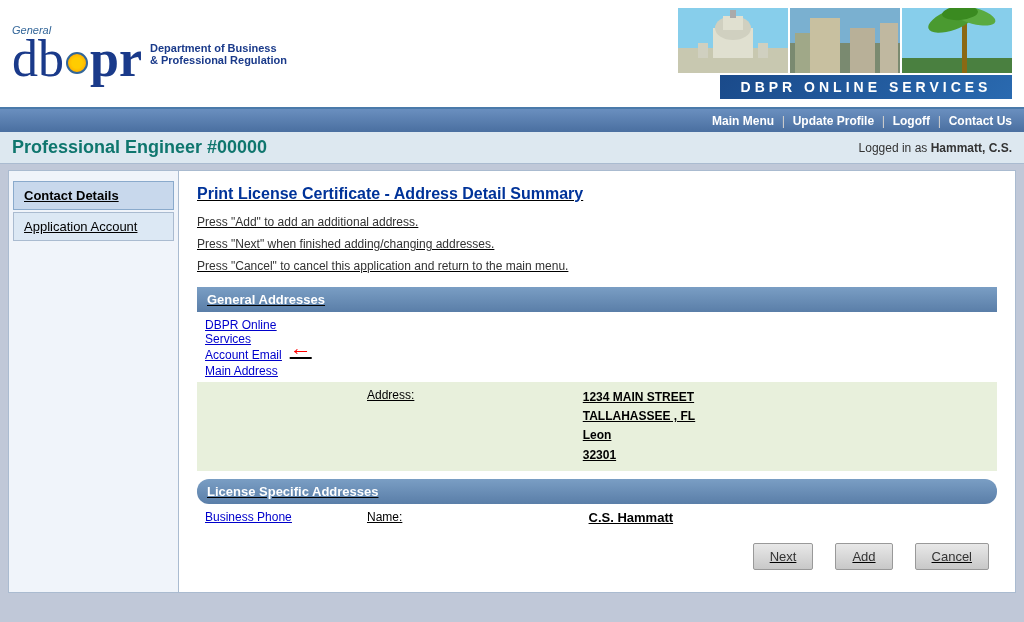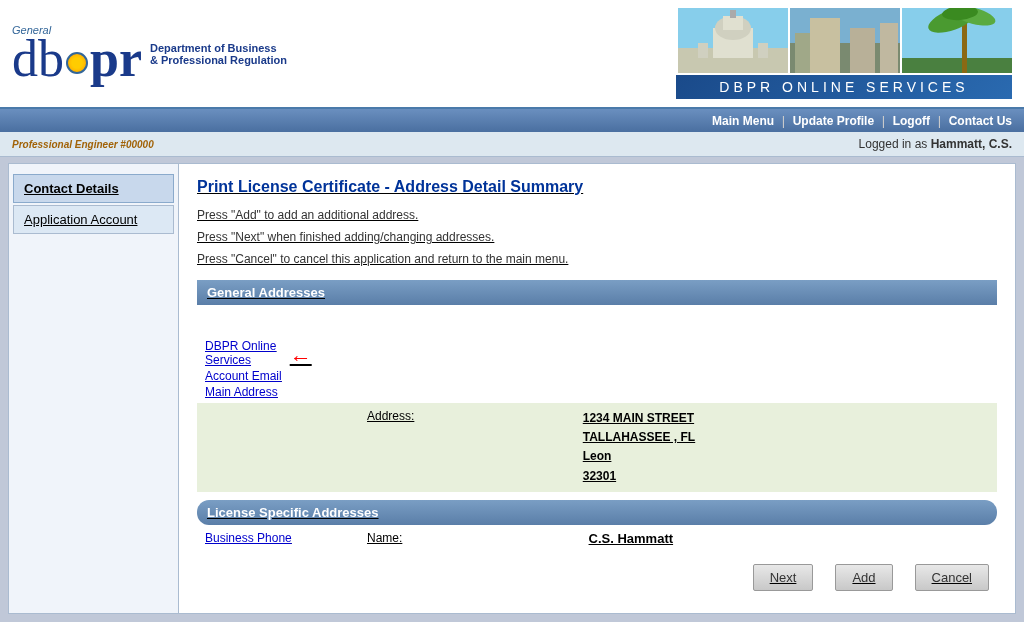--- a/index.html
+++ b/index.html
@@ -8,50 +8,50 @@
     
     .header { background: #fff; display: flex; align-items: center; justify-content: space-between; padding: 8px 12px; border-bottom: 2px solid #4a7aaa; }
     .logo-area { display: flex; align-items: center; gap: 8px; }
     .logo-circle { width: 22px; height: 22px; background: radial-gradient(circle, #ffcc00 40%, #ff9900 100%); border-radius: 50%; border: 2px solid #336699; display: inline-block; margin: 0 2px; position: relative; top: 4px; }
     .online-services-img { display: flex; flex-direction: column; align-items: flex-end; }
     .banner-photos { display: flex; gap: 2px; }
     .photo-block { width: 110px; height: 65px; overflow: hidden; position: relative; }
     .photo-block.capitol { background: linear-gradient(180deg, #87ceeb 0%, #5ba3d9 30%, #e8e8e8 50%, #c8c8c8 100%); }
     .photo-block.building { background: linear-gradient(180deg, #87ceeb 0%, #5ba3d9 20%, #a8b8a0 50%, #8aaa80 100%); }
     .photo-block.palm { background: linear-gradient(180deg, #6ab04c 0%, #87ceeb 40%, #4a9040 80%); }
-    .banner-title { background: linear-gradient(135deg, #1a4a8a, #2a6ab0); color: white; letter-spacing: 4px; font-size: 14px; font-weight: normal; padding: 4px 12px; text-align: center; width: 336px; margin-top: 2px; }
+    .banner-title { background: linear-gradient(135deg, #1a4a8a, #2a6ab0); color: white; letter-spacing: 4px; font-size: 14px; font-weight: bold; padding: 4px 12px; text-align: center; width: 292px; margin-top: 2px; }
 
     
     .nav-bar { background: linear-gradient(180deg, #6a8fbf, #4a6fa0); padding: 4px 12px; text-align: right; }
     .nav-bar a { color: white; text-decoration: none; font-size: 12px; font-weight: bold; }
     .nav-bar .sep { color: #ccc; margin: 0 4px; }
 
     
     .page-title-bar { background: #dde8f0; padding: 5px 12px; display: flex; justify-content: space-between; align-items: center; border-bottom: 1px solid #aabbd0; }
-    .page-title { font-size: 10px; font-weight: bold; color: #a16207; font-style: italic; }
+    .page-title { font-size: 18px; font-weight: bold; color: #0f766e; }
     .login-info { font-size: 12px; color: #333; }
 
     
     .sidebar { width: 170px; border-right: 1px solid #aabbd0; padding: 8px 0; background: #f0f4fa; flex-shrink: 0; }
     .sidebar-item { padding: 6px 10px; font-size: 13px; border: 1px solid #aabbd0; margin: 2px 4px; background: #dce8f4; cursor: pointer; }
     .sidebar-item.active { background: #c8d8ec; font-weight: bold; border: 1px solid #8aaacc; }
 
     
     .content-area { flex: 1; padding: 14px 18px; }
     .content-title { font-size: 16px; font-weight: bold; color: #003399; margin-bottom: 10px; }
     .instructions p { font-size: 12px; color: #333; margin-bottom: 4px; line-height: 1.5; }
 
     
     .section-header { background: linear-gradient(180deg, #7a9ec4, #5a7ea8); color: white; font-weight: bold; font-size: 13px; padding: 5px 10px; margin-top: 12px; margin-bottom: 0; }
 
     
     .address-table { width: 100%; border-collapse: collapse; }
     .address-table td { padding: 4px 8px; vertical-align: top; font-size: 12px; }
     .address-table tr.highlight td { background: #e8f0dc; }
-    .address-link { color: #0000cc; text-decoration: underline; cursor: pointer; font-size: 12px; margin-top: 28px; }
+    .address-link { color: #0000cc; text-decoration: underline; cursor: pointer; font-size: 12px; }
     .red-arrow { color: red; font-size: 22px; display: inline-block; margin-left: 8px; line-height: 1; }
 
     
     .addr-value { font-weight: bold; font-size: 12px; line-height: 1.6; }
 
     
     .name-value { font-weight: bold; font-size: 13px; }
 
     
     .button-bar { display: flex; justify-content: flex-end; gap: 22px; padding: 12px 8px 8px; }

